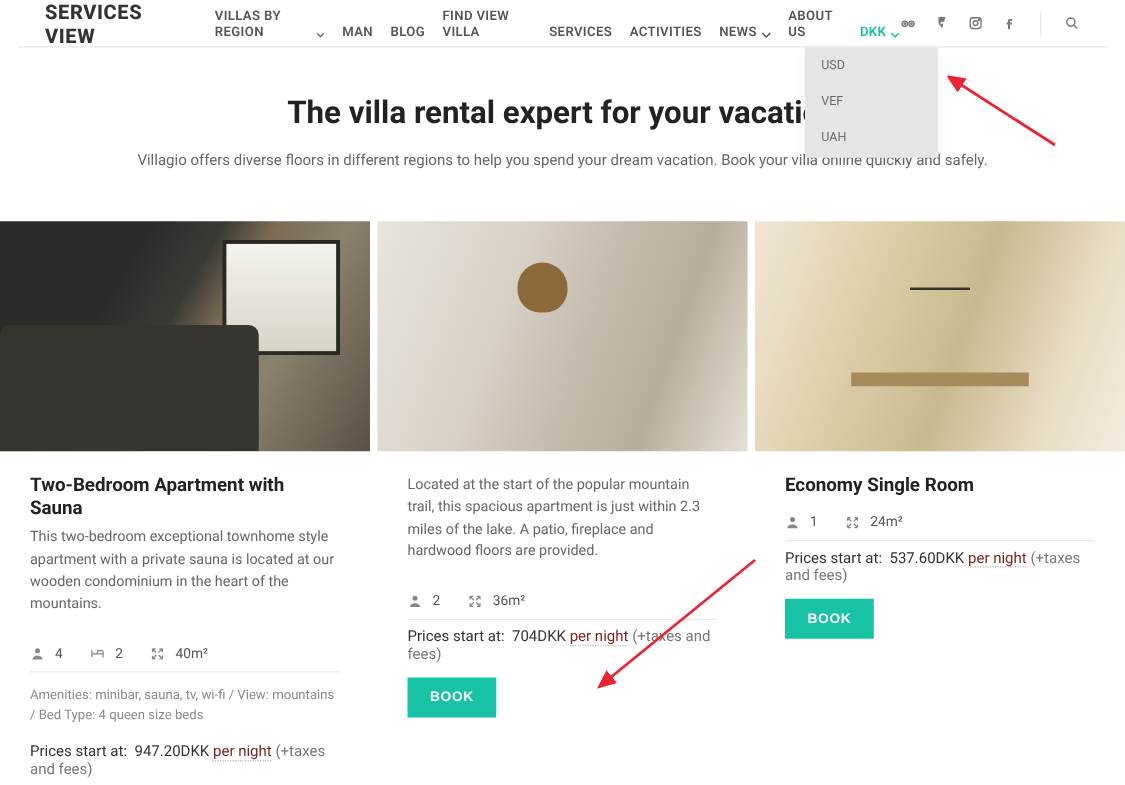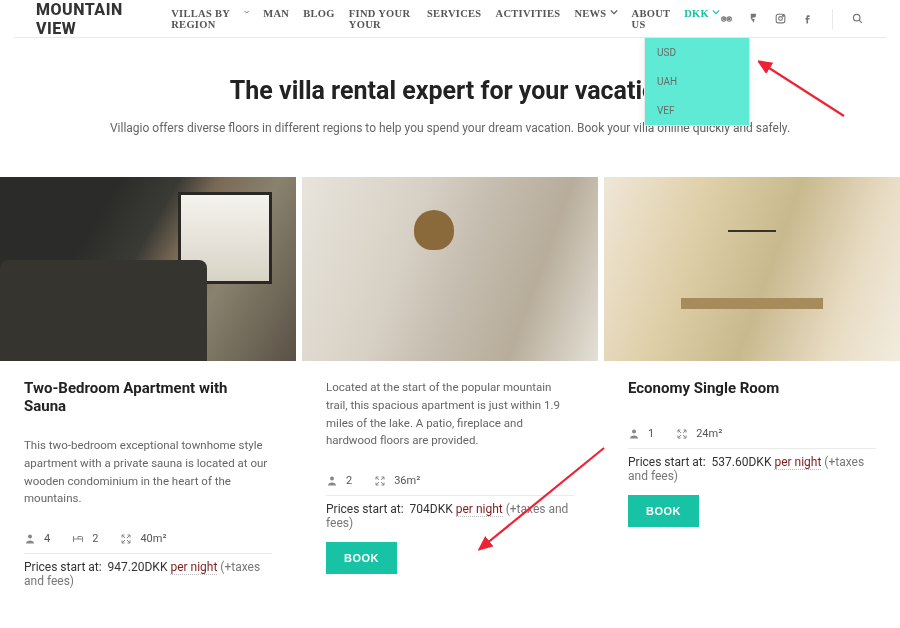--- a/index.html
+++ b/index.html
@@ -1,36 +1,36 @@
 <!DOCTYPE html>
 <html><head>
 <meta charset="utf-8">
 <style>
   *{box-sizing:border-box;margin:0;padding:0;}
   body{font-family:-apple-system,BlinkMacSystemFont,"Segoe UI",Roboto,Arial,sans-serif;background:#f9f9f9;color:#333;font-size:13px;}
   .page{width:900px;height:628px;margin:0 auto;background:#fff;position:relative;overflow:hidden;}
   .header{display:flex;align-items:center;height:38px;border-bottom:1px solid #e8e8e8;padding:0 22px;background:#fff;margin:0 14px;}
   .logo{font-weight:800;font-size:16px;letter-spacing:.5px;}
   .nav{display:flex;gap:14px;margin-left:22px;font-size:10.5px;font-weight:600;letter-spacing:.3px;color:#555;}
-  .nav-item{cursor:pointer;display:flex;align-items:flex-start;gap:3px;font-family:Liberation Serif, serif;}
+  .nav-item{cursor:pointer;display:flex;align-items:flex-end;gap:3px;}
   .nav-item.active{color:#17c3a4;}
   .spacer{flex:1;}
   .icons{display:flex;gap:14px;align-items:center;color:#777;}
   .icons span, .icons svg{cursor:pointer;width:13px;height:13px;}
   .divider-v{width:1px;height:20px;background:#e8e8e8;margin:0 4px;}
-  .dropdown{position:absolute;top:38px;left:644px;width:106px;background:#5eead4;border:1px solid #e8e8e8;border-top:none;box-shadow:0 3px 8px rgba(0,0,0,.06);z-index:10;}
+  .dropdown{position:absolute;top:38px;left:644px;width:106px;background:#e5e5e5;border:1px solid #e8e8e8;border-top:none;box-shadow:0 3px 8px rgba(0,0,0,.06);z-index:10;}
   .dropdown div{padding:9px 12px;font-size:10px;color:#6b6b6b;cursor:pointer;}
   .hero{text-align:center;padding:38px 60px 18px;}
   .hero h1{font-size:25px;font-weight:700;color:#222;margin-bottom:16px;}
   .hero p{font-size:12px;color:#666;}
   .cards{display:flex;gap:6px;margin-top:24px;}
   .card{flex:1;display:flex;flex-direction:column;}
   .card-img{height:184px;background:#999;position:relative;overflow:hidden;}
   .card-body{padding:18px 24px 0;}
-  .card-title{font-size:15px;font-weight:700;color:#222;margin-bottom:22px;}
+  .card-title{font-size:15px;font-weight:700;color:#222;margin-bottom:6px;}
   .card-desc{font-size:11.5px;color:#666;line-height:1.55;margin-bottom:16px;min-height:52px;}
   .meta-row{display:flex;gap:22px;font-size:11px;color:#555;padding:8px 0;border-bottom:1px solid #eaeaea;align-items:center;}
   .meta-item{display:flex;align-items:center;gap:8px;}
   .meta-icon{width:12px;height:12px;opacity:.7;}
   .tags{font-size:10.5px;color:#8a8a8a;padding:10px 0 8px;line-height:1.5;}
   .price-row{font-size:12px;color:#333;padding:6px 0 12px;}
   .price-row b{font-weight:400;}
   .per{color:#7f1d1d;border-bottom:1px dotted #bbb;}
   .fees{color:#777;}
   .actions{display:flex;gap:18px;align-items:center;}
@@ -48,28 +48,28 @@
   .table{position:absolute;bottom:28%;left:26%;right:26%;height:6%;background:#a68b5b;}
   .pendant{position:absolute;top:6%;left:42%;width:16%;height:24%;border-bottom:2px solid #3a3228;}
   .deer{position:absolute;top:18%;left:38%;width:40px;height:40px;background:#8a6a3a;border-radius:50% 50% 45% 45%;}
 </style>
 </head>
 <body>
 
 <div class="page">
 
   <div class="header">
-    <div class="logo">MOUNTAIN VIEW</div>
+    <div class="logo">SERVICES VIEW</div>
     <div class="nav" id="nav">
         <div class="nav-item">VILLAS BY REGION <svg class="chev" viewBox="0 0 10 10">
             <path d="M1 3l4 4 4-4" fill="none" stroke="currentColor" stroke-width="1.5"></path>
           </svg></div>
         <div class="nav-item">MAN</div>
         <div class="nav-item">BLOG</div>
-        <div class="nav-item">FIND YOUR YOUR</div>
+        <div class="nav-item">FIND VIEW VILLA</div>
         <div class="nav-item">SERVICES</div>
         <div class="nav-item">ACTIVITIES</div>
         <div class="nav-item">NEWS <svg class="chev" viewBox="0 0 10 10">
             <path d="M1 3l4 4 4-4" fill="none" stroke="currentColor" stroke-width="1.5"></path>
           </svg></div>
         <div class="nav-item">ABOUT US</div>
         <div class="nav-item active">DKK <svg class="chev" viewBox="0 0 10 10">
             <path d="M1 3l4 4 4-4" fill="none" stroke="currentColor" stroke-width="1.5"></path>
           </svg></div>
       </div>
@@ -95,22 +95,22 @@
       <div class="divider-v"></div>
       <span><svg viewBox="0 0 24 24" fill="none" stroke="currentColor" stroke-width="2.2">
             <circle cx="10.5" cy="10.5" r="6"></circle>
             <line x1="15" y1="15" x2="20" y2="20"></line>
           </svg></span>
     </div>
   </div>
 
   <div class="dropdown" id="curr">
       <div>USD</div>
+      <div>VEF</div>
       <div>UAH</div>
-      <div>VEF</div>
     </div>
 
   <div class="hero">
     <h1>The villa rental expert for your vacation</h1>
     <p>Villagio offers diverse  floors in different regions to help you spend your dream vacation. Book your villa online quickly and safely.</p>
   </div>
 
   <div class="cards" id="cards">
       <div class="card">
         <div class="card-img img1">
@@ -134,29 +134,30 @@
               </svg>
               <span>2</span>
             </div>
             <div class="meta-item">
               <svg class="meta-icon" viewBox="0 0 24 24" fill="none" stroke="currentColor" stroke-width="2">
                 <path d="M4 4h5M4 4v5M4 4l6 6M20 20h-5M20 20v-5M20 20l-6-6M20 4h-5M20 4v5M20 4l-6 6M4 20h5M4 20v-5M4 20l6-6"></path>
               </svg>
               <span>40m²</span>
             </div>
           </div>
+          <div class="tags">Amenities: minibar, sauna, tv, wi-fi  /  View: mountains  /  Bed Type: 4 queen size beds</div>
           <div class="price-row"><span>Prices start at:</span>&nbsp;&nbsp;<b>947.20DKK</b> <span class="per">per night</span> <span class="fees">(+taxes and fees)</span></div>
         </div>
       </div>
       <div class="card">
         <div class="card-img img2">
           <div class="deer"></div>
         </div>
         <div class="card-body">
-          <div class="card-desc">Located at the start of the popular mountain trail, this spacious apartment is just within 1.9 miles of the lake. A patio, fireplace and hardwood floors are provided.</div>
+          <div class="card-desc">Located at the start of the popular mountain trail, this spacious apartment is just within 2.3 miles of the lake. A patio, fireplace and hardwood floors are provided.</div>
           <div class="meta-row">
             <div class="meta-item">
               <svg class="meta-icon" viewBox="0 0 24 24" fill="currentColor">
                 <circle cx="12" cy="7" r="4"></circle>
                 <path d="M4 21c0-4 4-6 8-6s8 2 8 6"></path>
               </svg>
               <span>2</span>
             </div>
             <div class="meta-item">
               <svg class="meta-icon" viewBox="0 0 24 24" fill="none" stroke="currentColor" stroke-width="2">

